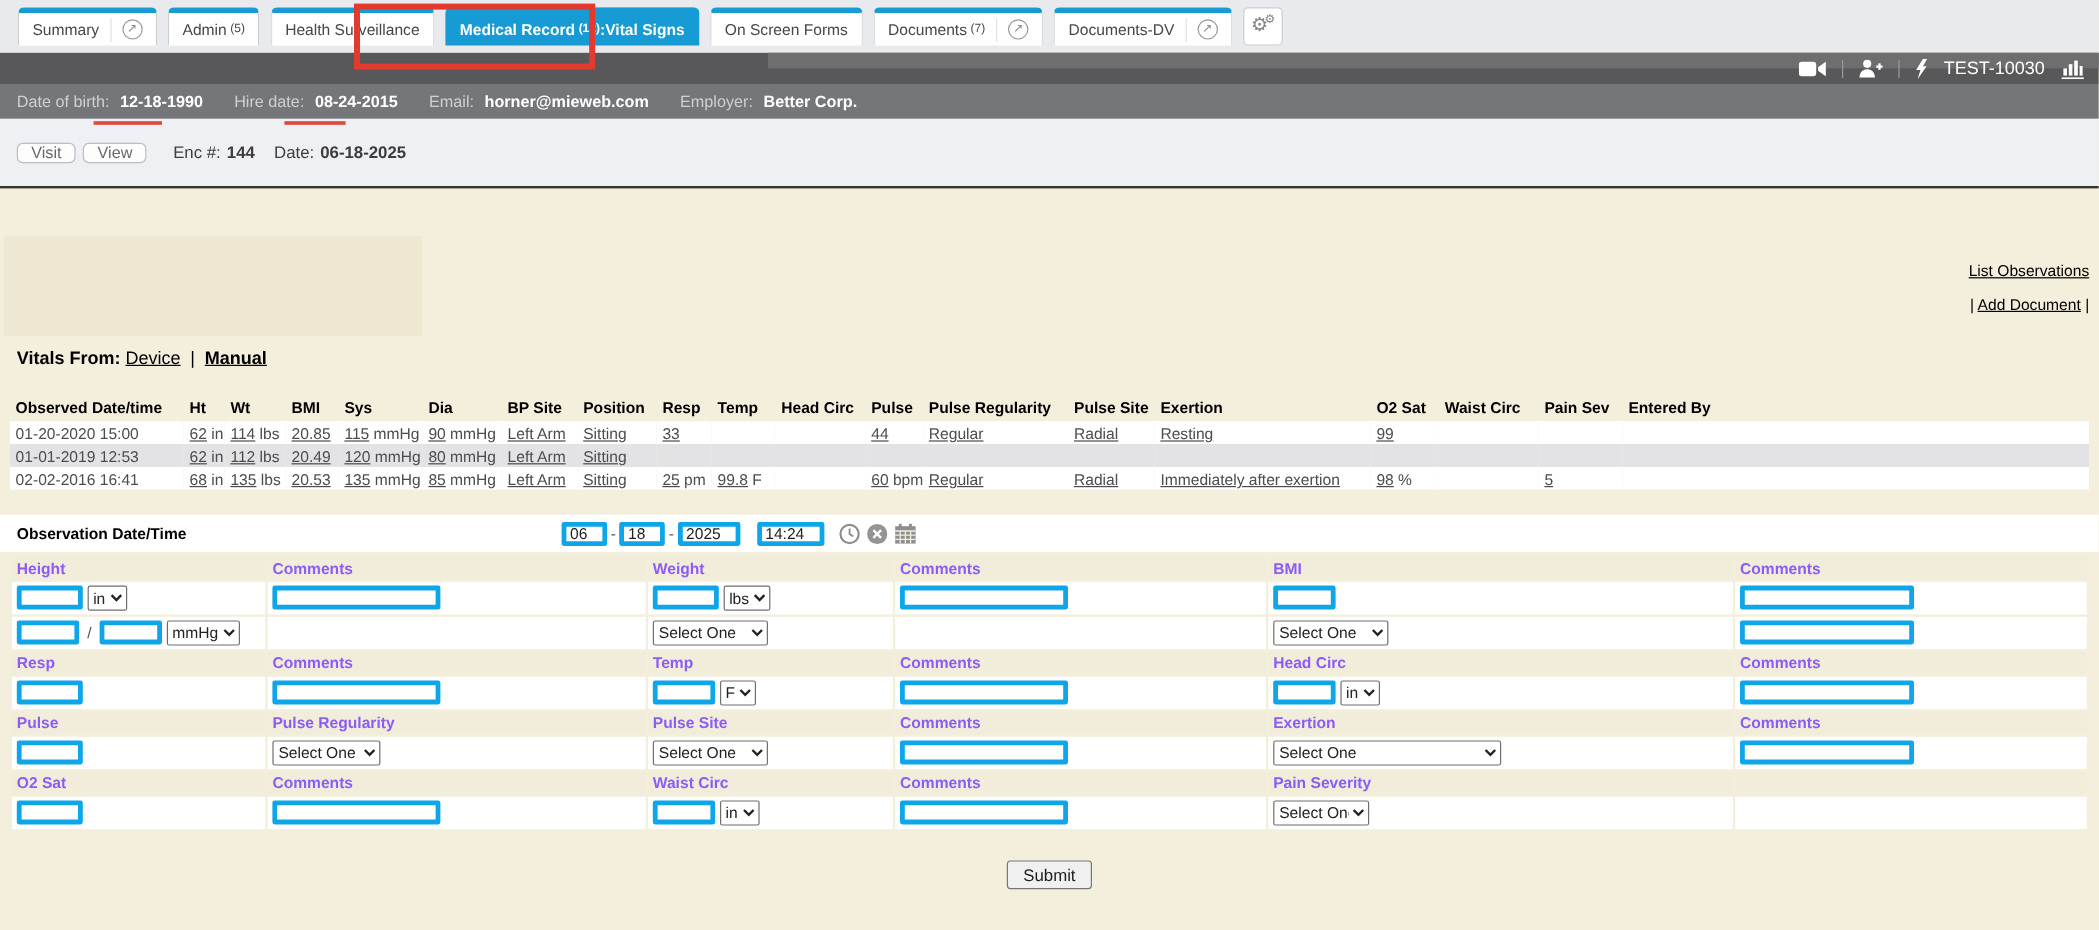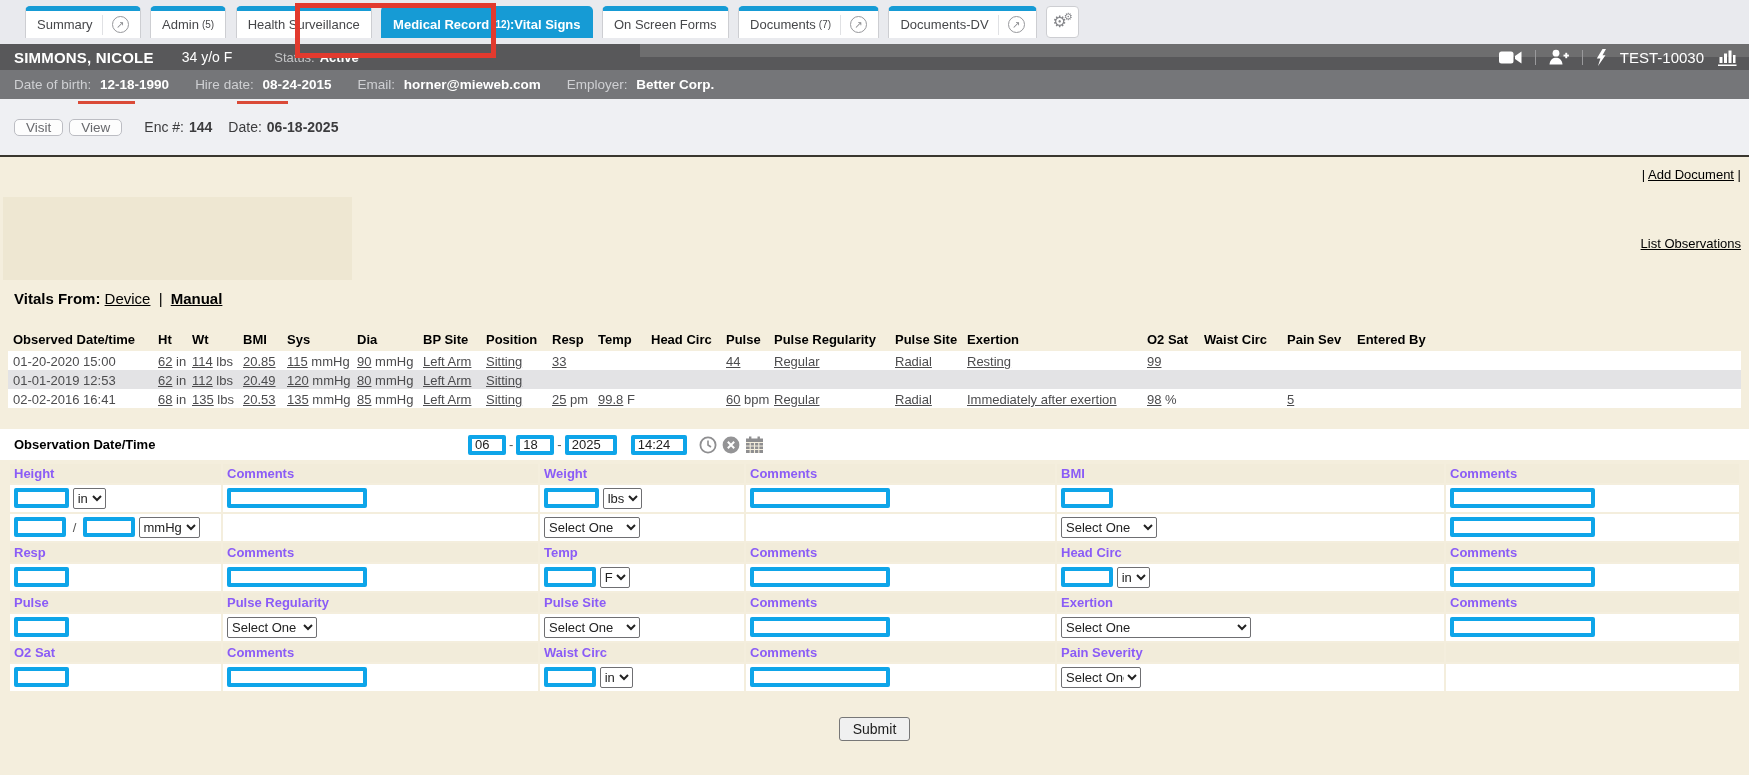--- a/index.html
+++ b/index.html
@@ -6,21 +6,21 @@
   html,body { margin:0; padding:0; }
   body {
     width:1749px; height:775px; overflow:hidden;
     font-family:"Liberation Sans", sans-serif;
     background:#f4eedd;
   }
 
   
   .tabbar {
     position:relative; height:44px; background:#e9eaee;
-    padding:6px 0 0 25px; white-space:nowrap;
+    padding:6px 0 0 15px; white-space:nowrap;
   }
   .tab {
     display:inline-flex; align-items:center; height:32px;
     background:#fff; border:1px solid #cdced2; border-bottom:none;
     border-top:5px solid #169bd5; border-radius:5px 5px 0 0;
     padding:0 11px; margin-right:5px; vertical-align:top;
     font-size:13px; color:#46474a; cursor:pointer;
   }
   .tab.active { background:#169bd5; border-color:#169bd5; color:#fff; font-weight:bold; }
   .tab .cnt { font-size:10px; margin-left:3px; }
@@ -183,26 +183,20 @@
   </span>
   <span class="gearbtn">
     <span class="g1">⚙</span>
     <span class="g2">⚙</span>
   </span>
   <div class="red-box"></div>
 </div>
 
 <div class="patientbar">
   <div class="topstrip"></div>
-  <div class="pleft">
-    <span class="pname">SIMMONS, NICOLE</span>
-    <span class="pagesex">34 y/o F</span>
-    <span class="pstatuslab">Status:</span>
-    <span class="pstatusval">Active</span>
-  </div>
   <div class="pright">
     <span class="icon">
       <svg width="23" height="15" viewBox="0 0 23 15">
           <rect x="0" y="1.5" width="14.5" height="12" rx="2.5" fill="#fff"></rect>
           <path d="M16 6 L22.5 1.5 V13.5 L16 9 Z" fill="#fff"></path>
         </svg>
     </span>
     <span class="pdiv"></span>
     <span class="icon">
       <svg width="20" height="16" viewBox="0 0 20 16">
@@ -257,28 +251,28 @@
   <button class="encbtn">View</button>
   <span class="enclab">Enc #:</span>
   <span class="encval">144</span>
   <span class="enclab">Date:</span>
   <span class="encval">06-18-2025</span>
 </div>
 
 <div class="content">
   <div class="panelbox"></div>
 
+  <div class="rightlink listobs-line">
+    <span class="linku">List Observations</span>
+  </div>
+
   <div class="rightlink adddoc-line">
     <span>|</span>
     <span class="linku">Add Document</span>
     <span>|</span>
-  </div>
-
-  <div class="rightlink listobs-line">
-    <span class="linku">List Observations</span>
   </div>
 
   <div class="vitalsfrom">
     <span class="vflab">Vitals From:</span>
     <span class="linku">Device</span>
     <span class="vfsep">|</span>
     <span class="linku manual">Manual</span>
   </div>
 
   <table class="vtable">

